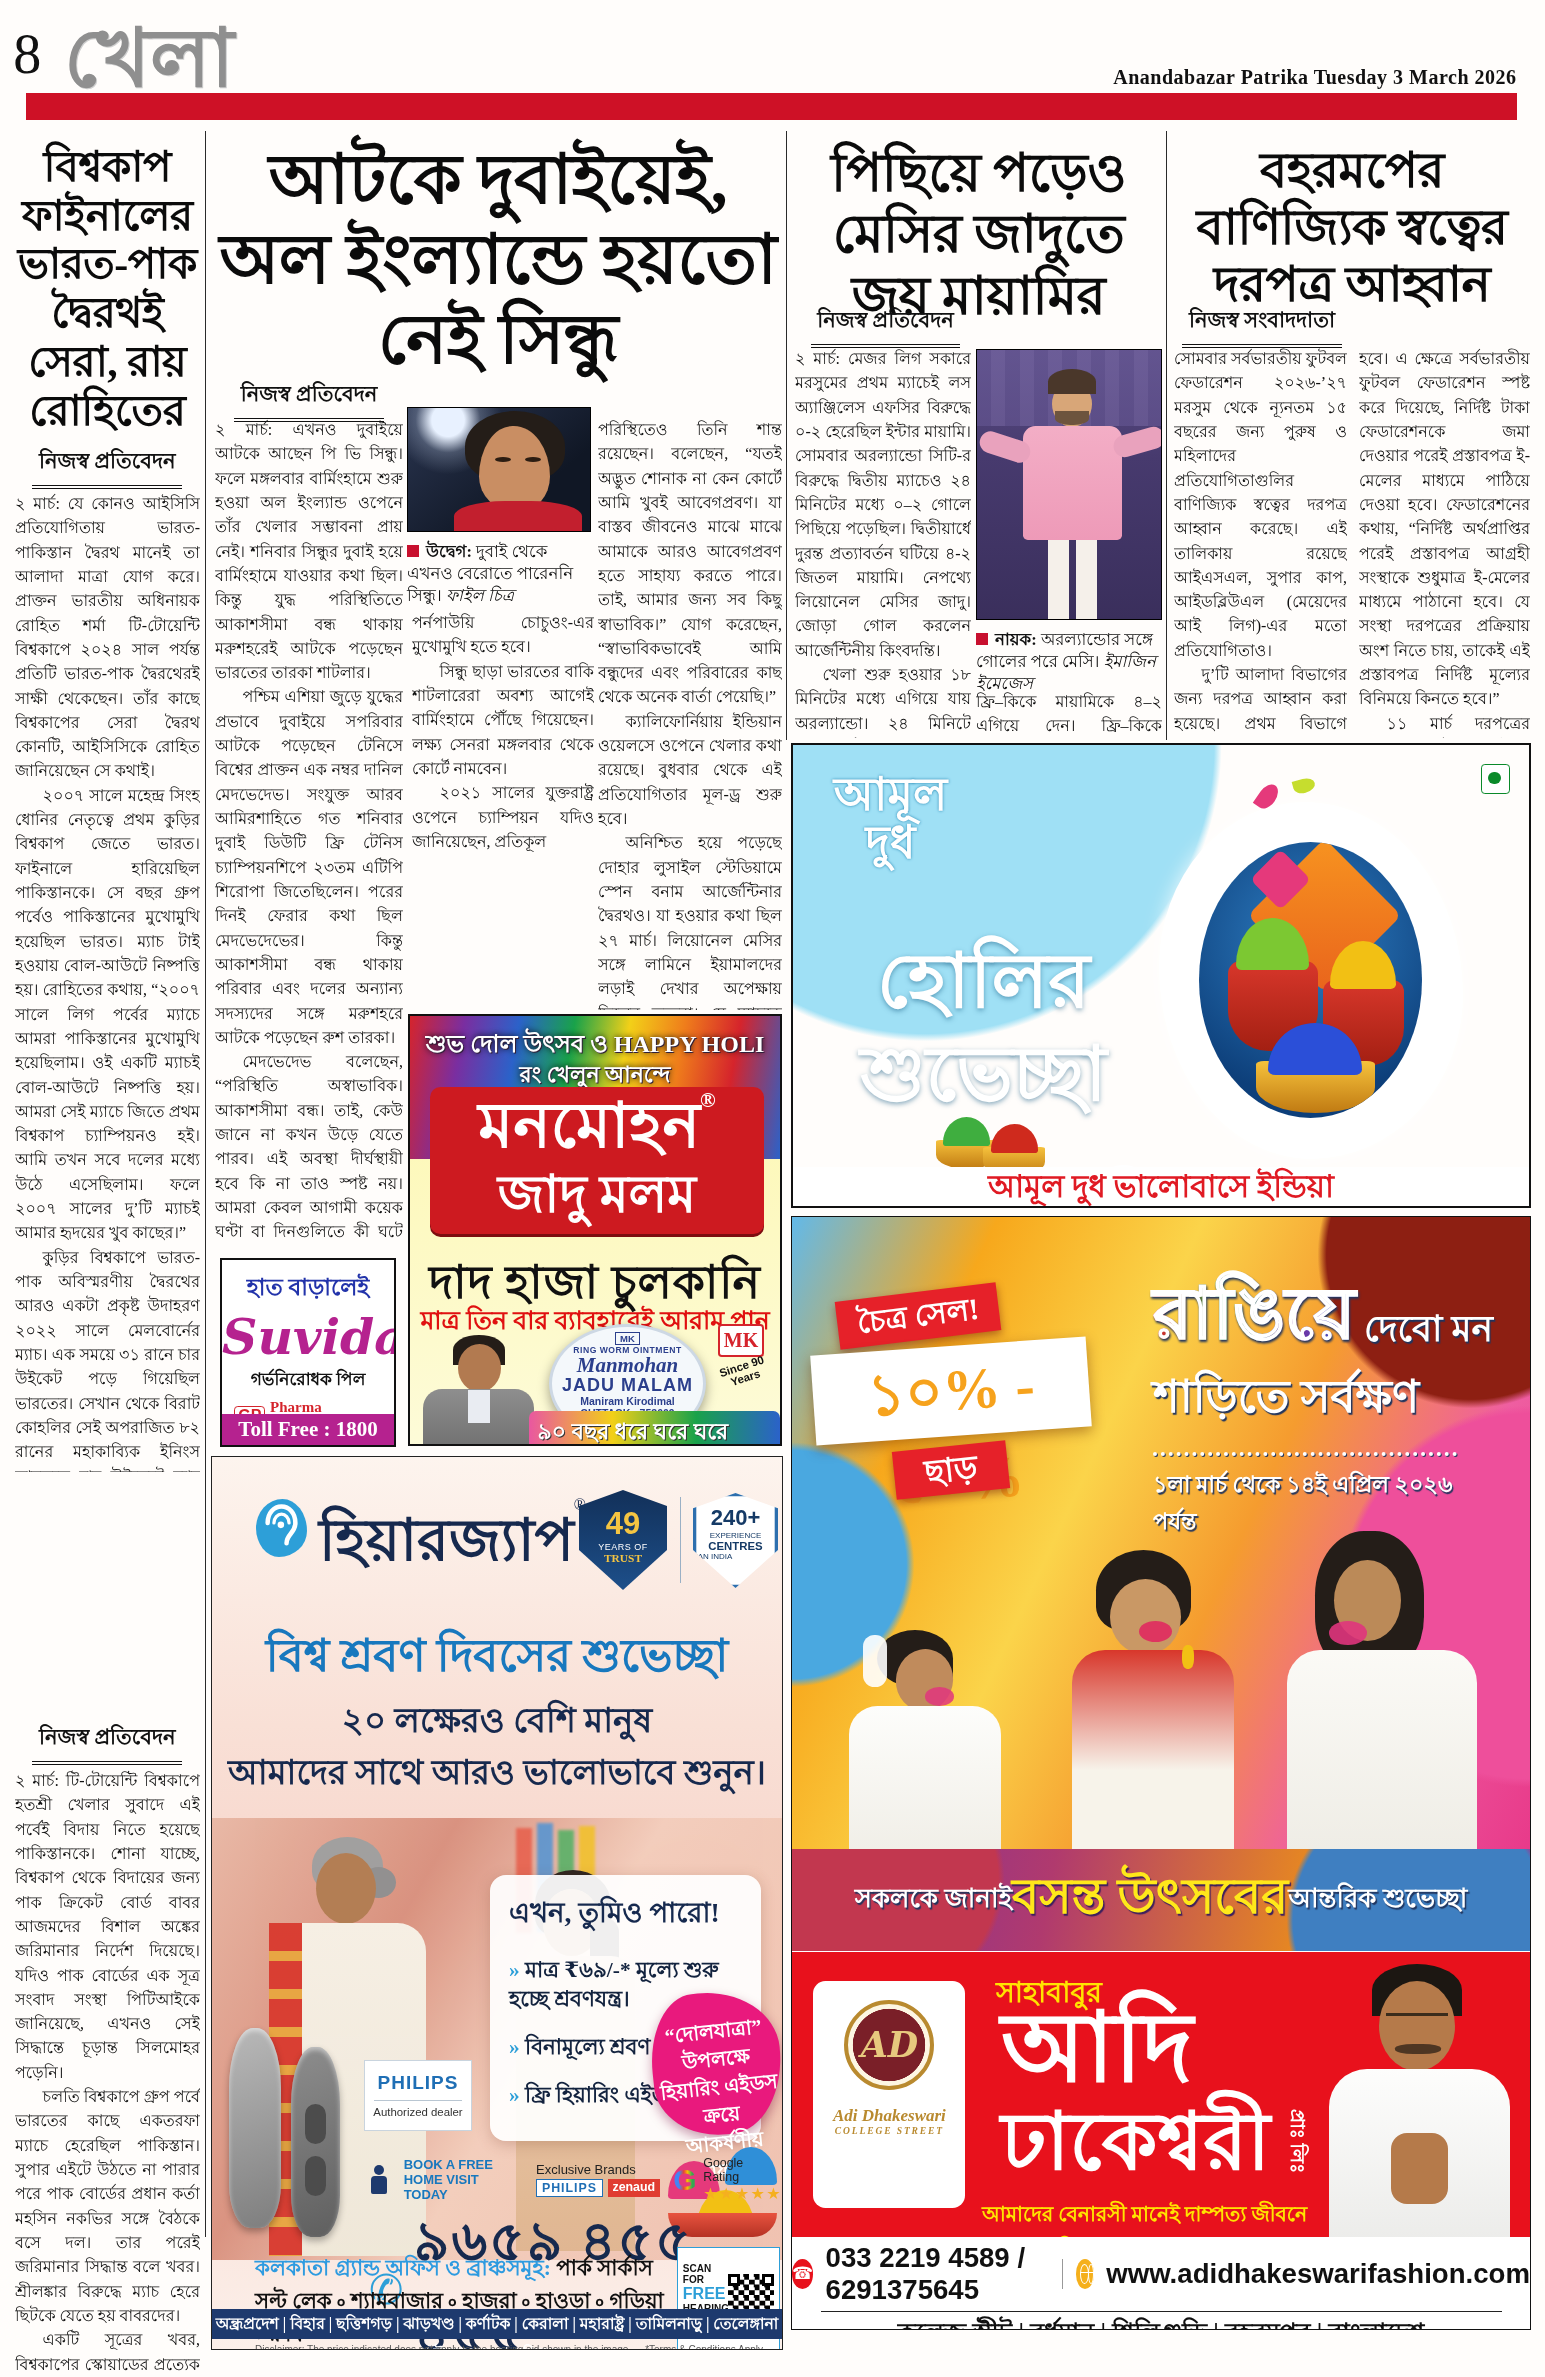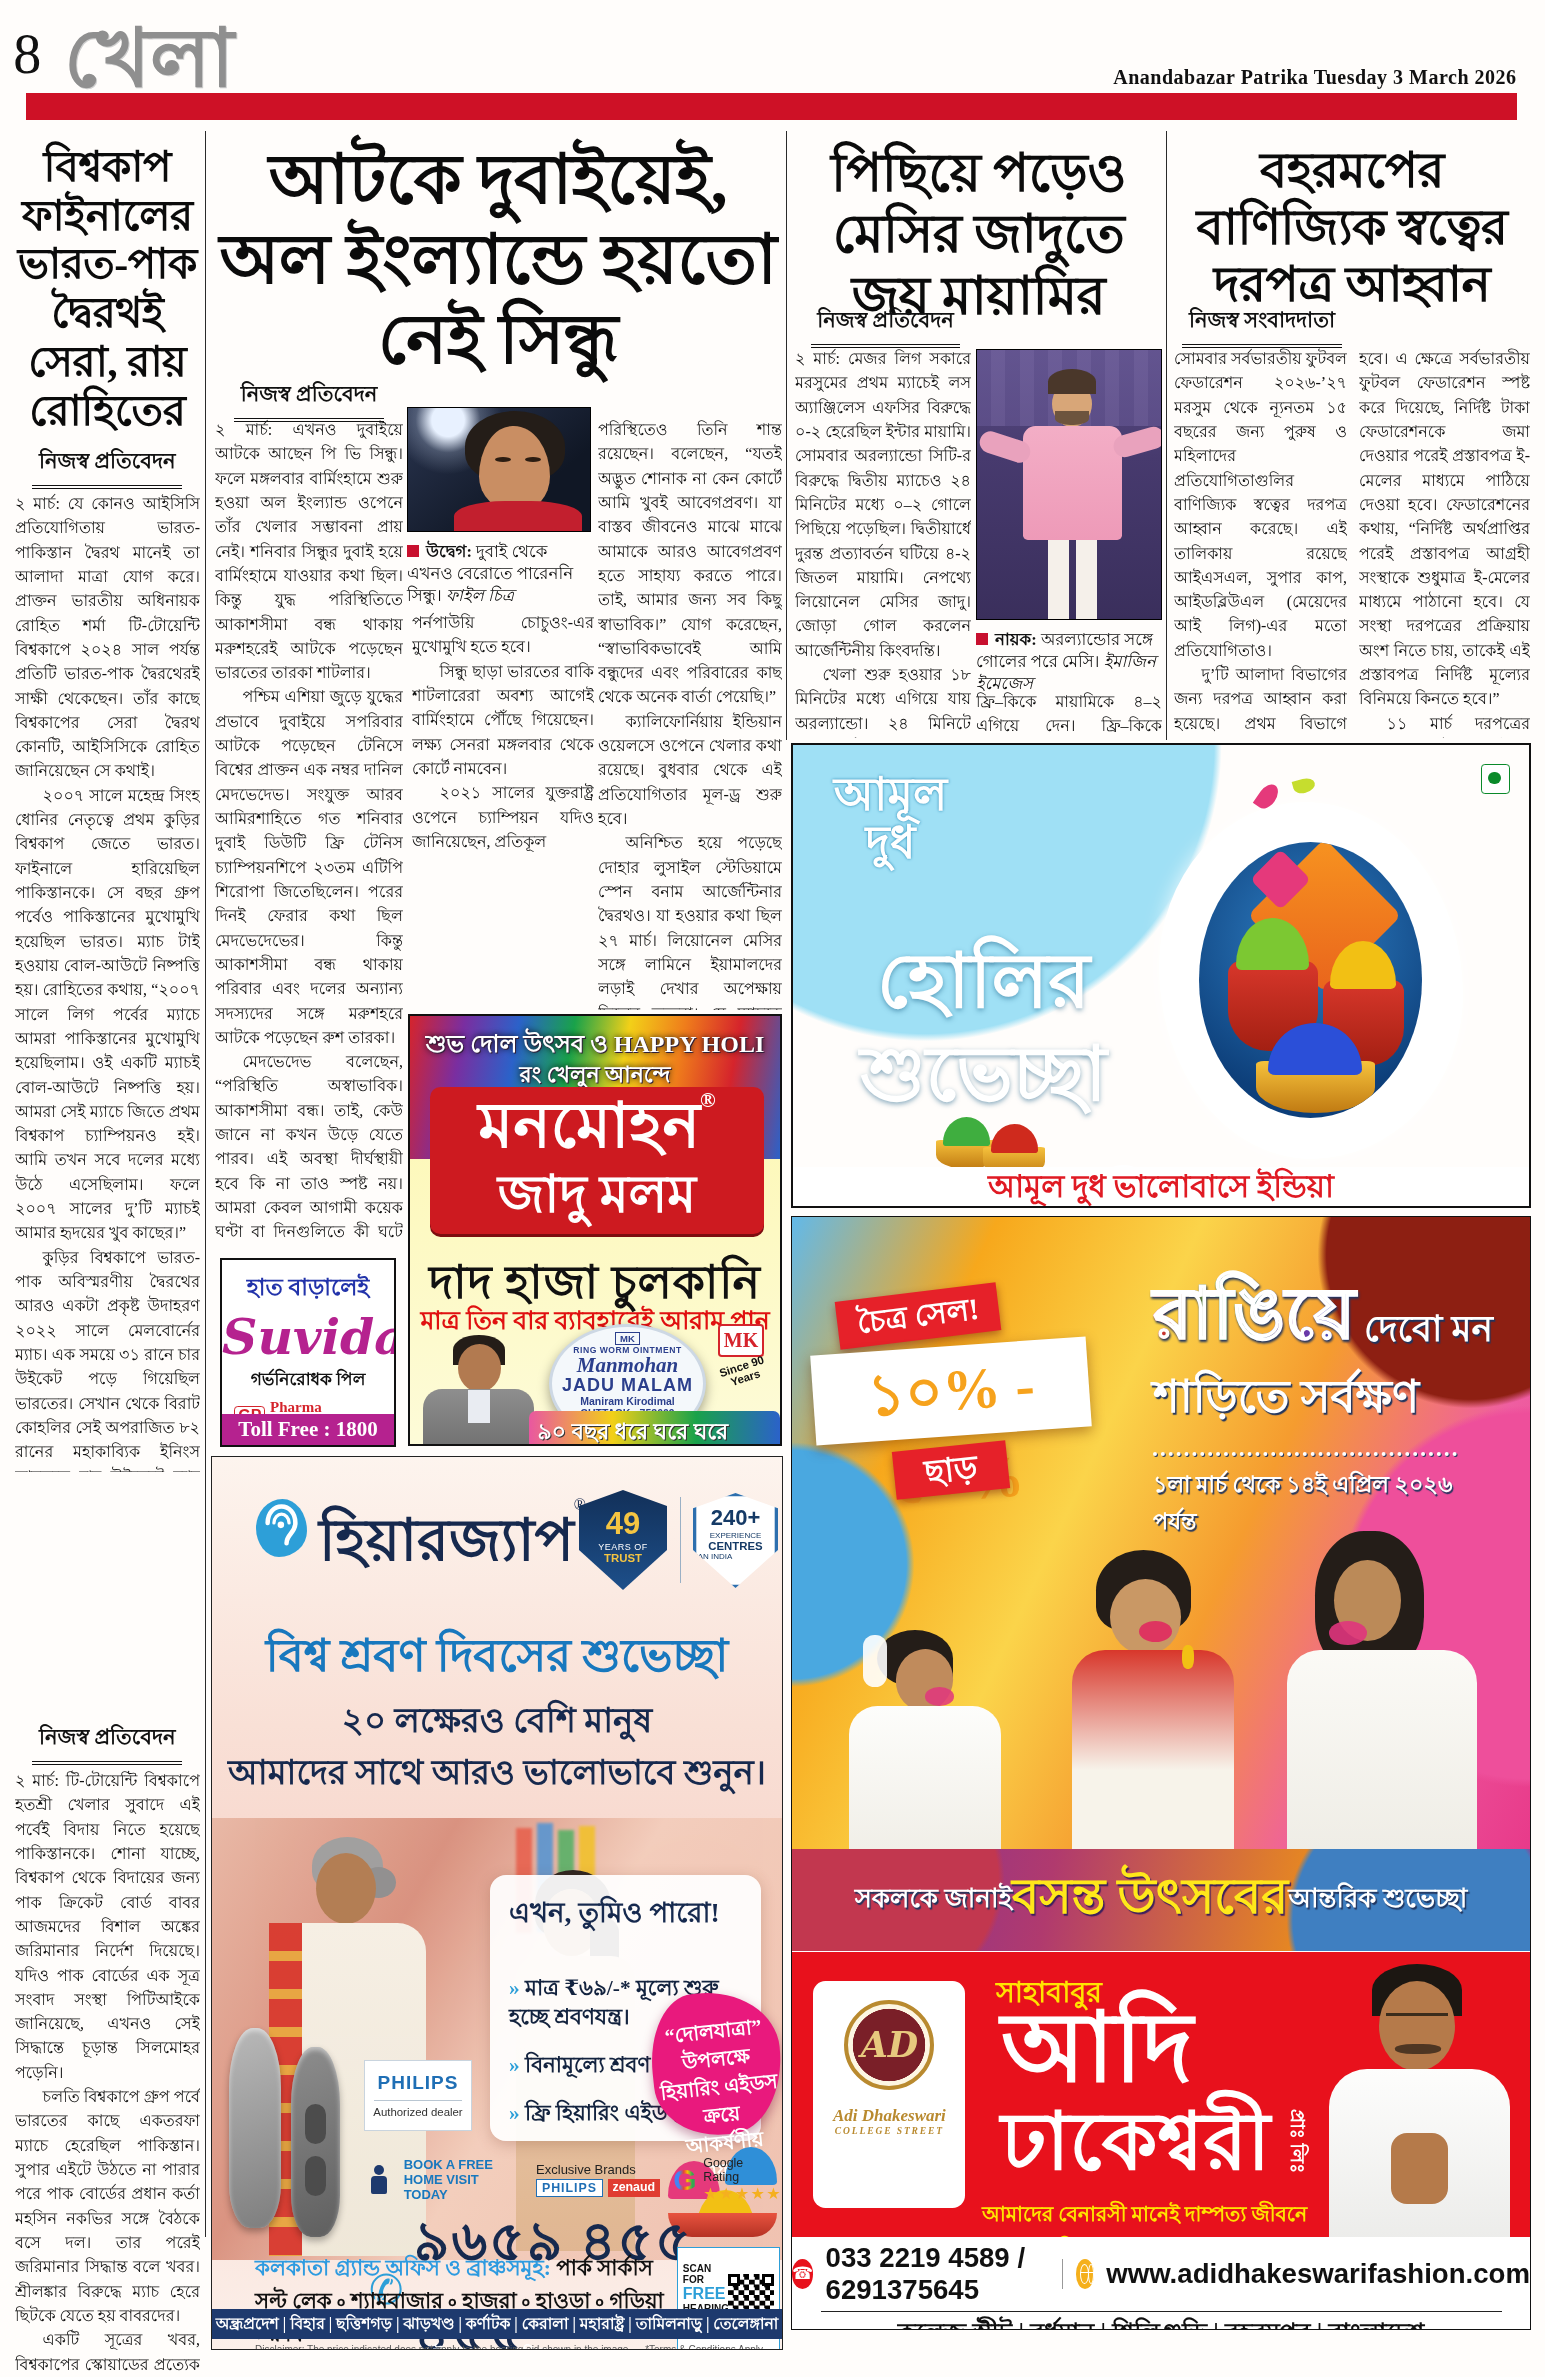--- a/index.html
+++ b/index.html
@@ -314,21 +314,21 @@
       <svg width="51" height="58" viewBox="0 0 40 46">
           <path d="M9 19c0-8 5-13 11-13s11 5 11 13c0 8-7 9-7 16" fill="none" stroke="#fff" stroke-width="3.6" stroke-linecap="round"></path>
           <path d="M14 19c0-4 3-7 6-7s6 3 6 7" fill="none" stroke="#fff" stroke-width="2.6" stroke-linecap="round"></path>
           <circle cx="19.5" cy="20.5" r="2.6" fill="#fff"></circle>
         </svg>
     </div>
     <div class="abs" style="left:107px;top:39px"><span class="hz-brand">হিয়ারজ্যাপ</span><span style="color:#16294e;font-size:16px;vertical-align:top">®</span></div>
     <div class="abs shield" style="left:367px;top:33px;width:88px;height:100px;background:linear-gradient(180deg,#123059,#1d4f8a);border:0">
       <div style="text-align:center;color:#f5c542;font-weight:bold;font-size:31px;margin-top:16px;font-family:'Liberation Sans',sans-serif">49</div>
       <div style="text-align:center;color:#fff;font-size:9px;letter-spacing:0.5px;font-family:'Liberation Sans',sans-serif">YEARS OF</div>
-      <div style="text-align:center;color:#f5c542;font-size:11.4px;font-weight:bold;font-family:Liberation Sans, sans-serif">TRUST</div>
+      <div style="text-align:center;color:#f5c542;font-size:11.4px;font-weight:bold;font-family:Liberation Serif, serif">TRUST</div>
     </div>
     <div class="abs" style="left:468px;top:40px;width:1.4px;height:86px;background:#9ab0c5"></div>
     <div class="abs shield" style="left:481px;top:36px;width:85px;height:95px;background:#fff;border:0;box-shadow:inset 0 0 0 3.3px #2d6fae">
       <div style="text-align:center;color:#153a66;font-weight:bold;font-size:22px;margin-top:12.4px;font-family:'Liberation Sans',sans-serif">240+</div>
       <div style="text-align:center;color:#153a66;font-size:8px;font-family:'Liberation Sans',sans-serif">EXPERIENCE</div>
       <div style="text-align:center;color:#153a66;font-size:11.4px;font-weight:bold;font-family:'Liberation Sans',sans-serif">CENTRES</div>
       <div style="text-align:left;color:#153a66;font-size:8px;font-family:'Liberation Sans',sans-serif">PAN INDIA</div>
     </div>
     <div class="abs hz-head" style="left:0;top:164px;width:100%">বিশ্ব শ্রবণ দিবসের শুভেচ্ছা</div>
     <div class="abs hz-sub" style="left:0;top:237px;width:100%">২০ লক্ষেরও বেশি মানুষ</div>
@@ -352,21 +352,21 @@
         <div class="abs hair" style="left:57px;top:0;width:76px;height:67px;border-radius:50% 50% 30% 30%"></div>
         <div class="abs figure-skin" style="left:65px;top:19px;width:57px;height:67px;background:#b5severely"></div>
         <div class="abs figure-skin" style="left:65px;top:19px;width:57px;height:67px;background:#b5824f"></div>
         <div class="abs hair" style="left:112px;top:48px;width:28.5px;height:157px;border-radius:14.3px"></div>
         <div class="abs" style="left:38px;top:86px;width:119px;height:295px;background:linear-gradient(180deg,#e9c9a8,#dfb48e);border-radius:24px 24px 0 0"></div>
       </div>
     </div>
 
     <div class="abs hz-card" style="left:278px;top:418px;width:271px;height:266px;padding:17px 19px">
       <div class="hz-card-title">এখন, তুমিও পারো!</div>
-      <div class="hz-bullet" style="margin-top:36px"><span class="chev">»&nbsp;</span><span>মাত্র ₹৬৯/-* মূল্যে শুরু হচ্ছে শ্রবণযন্ত্র।</span></div>
+      <div class="hz-bullet" style="margin-top:18px"><span class="chev">»&nbsp;</span><span>মাত্র ₹৬৯/-* মূল্যে শুরু হচ্ছে শ্রবণযন্ত্র।</span></div>
       <div class="hz-bullet" style="margin-top:19px"><span class="chev">»&nbsp;</span><span>বিনামূল্যে শ্রবণ পরীক্ষা</span></div>
       <div class="hz-bullet" style="margin-top:19px"><span class="chev">»&nbsp;</span><span>ফ্রি হিয়ারিং এইড ট্রায়াল</span></div>
     </div>
 
     <div class="abs aid" style="left:17px;top:571px;width:52px;height:200px"></div>
     <div class="abs aid" style="left:79px;top:590px;width:49px;height:190px;background:linear-gradient(160deg,#8d8d8d,#5f5f5f)">
       <div class="abs" style="left:14.3px;top:57px;width:21px;height:40px;background:#4c4c4c;border-radius:10.5px"></div>
       <div class="abs" style="left:14.3px;top:109px;width:21px;height:40px;background:#4c4c4c;border-radius:10.5px"></div>
     </div>
 

